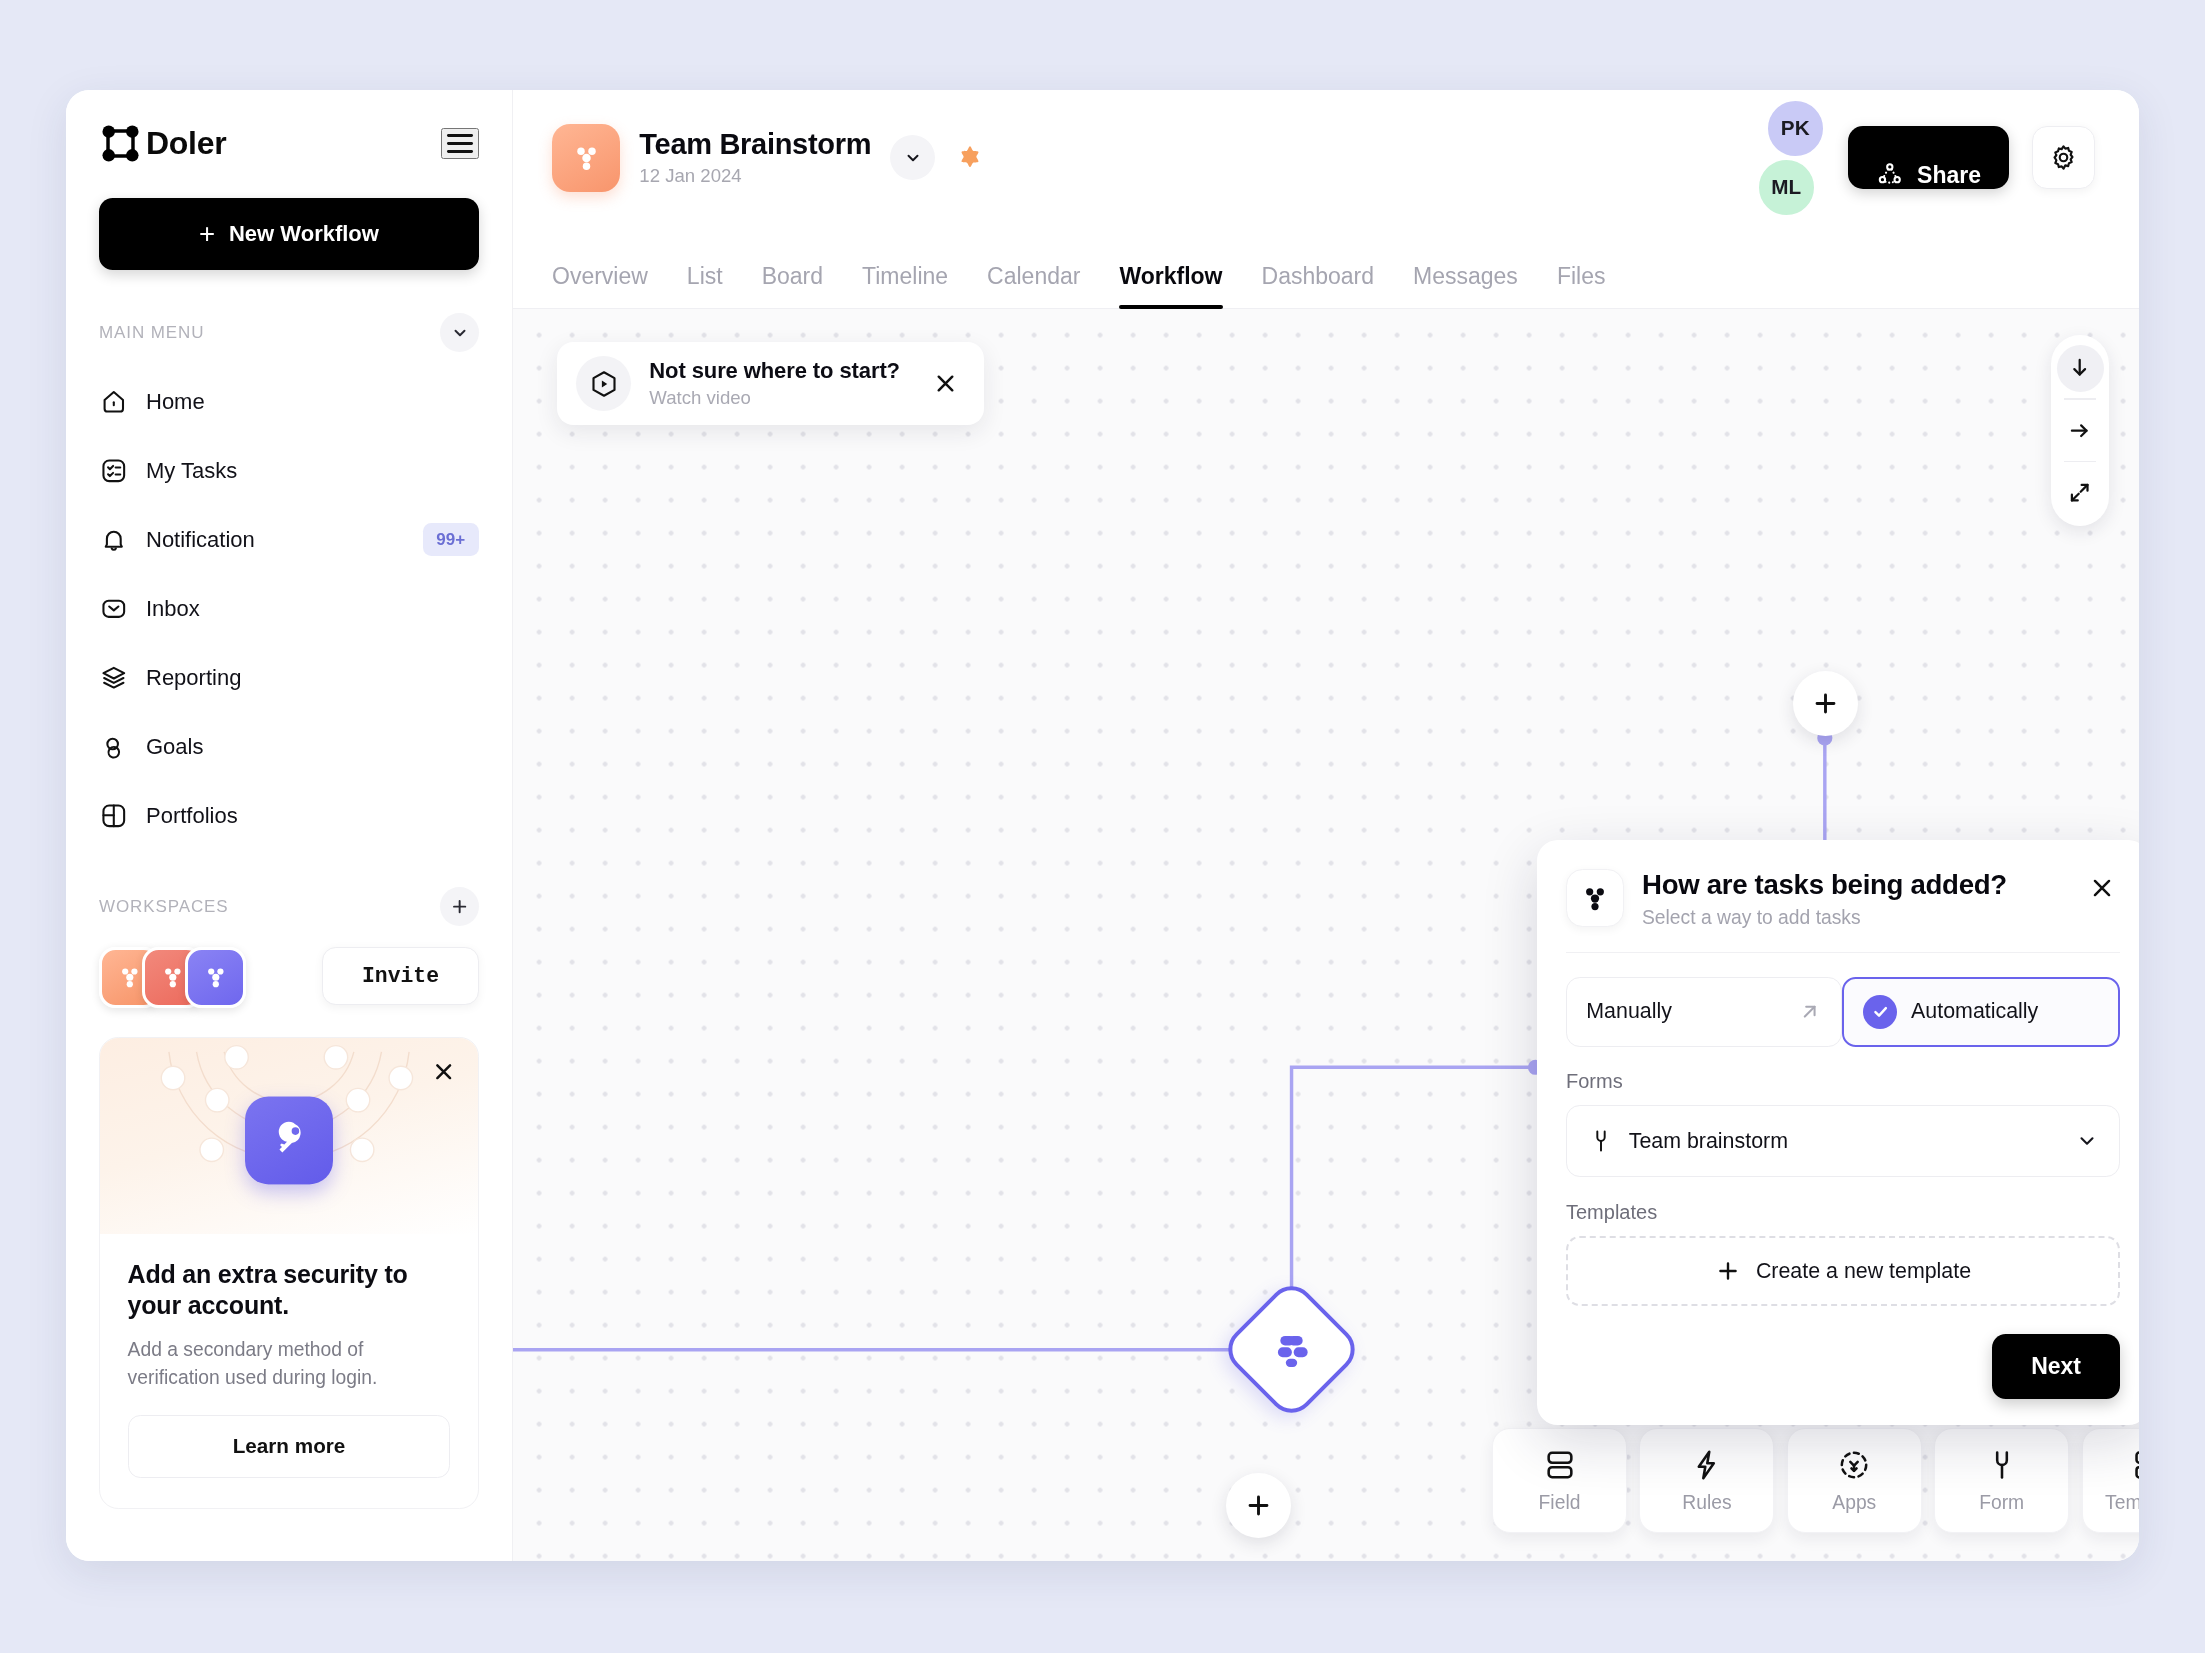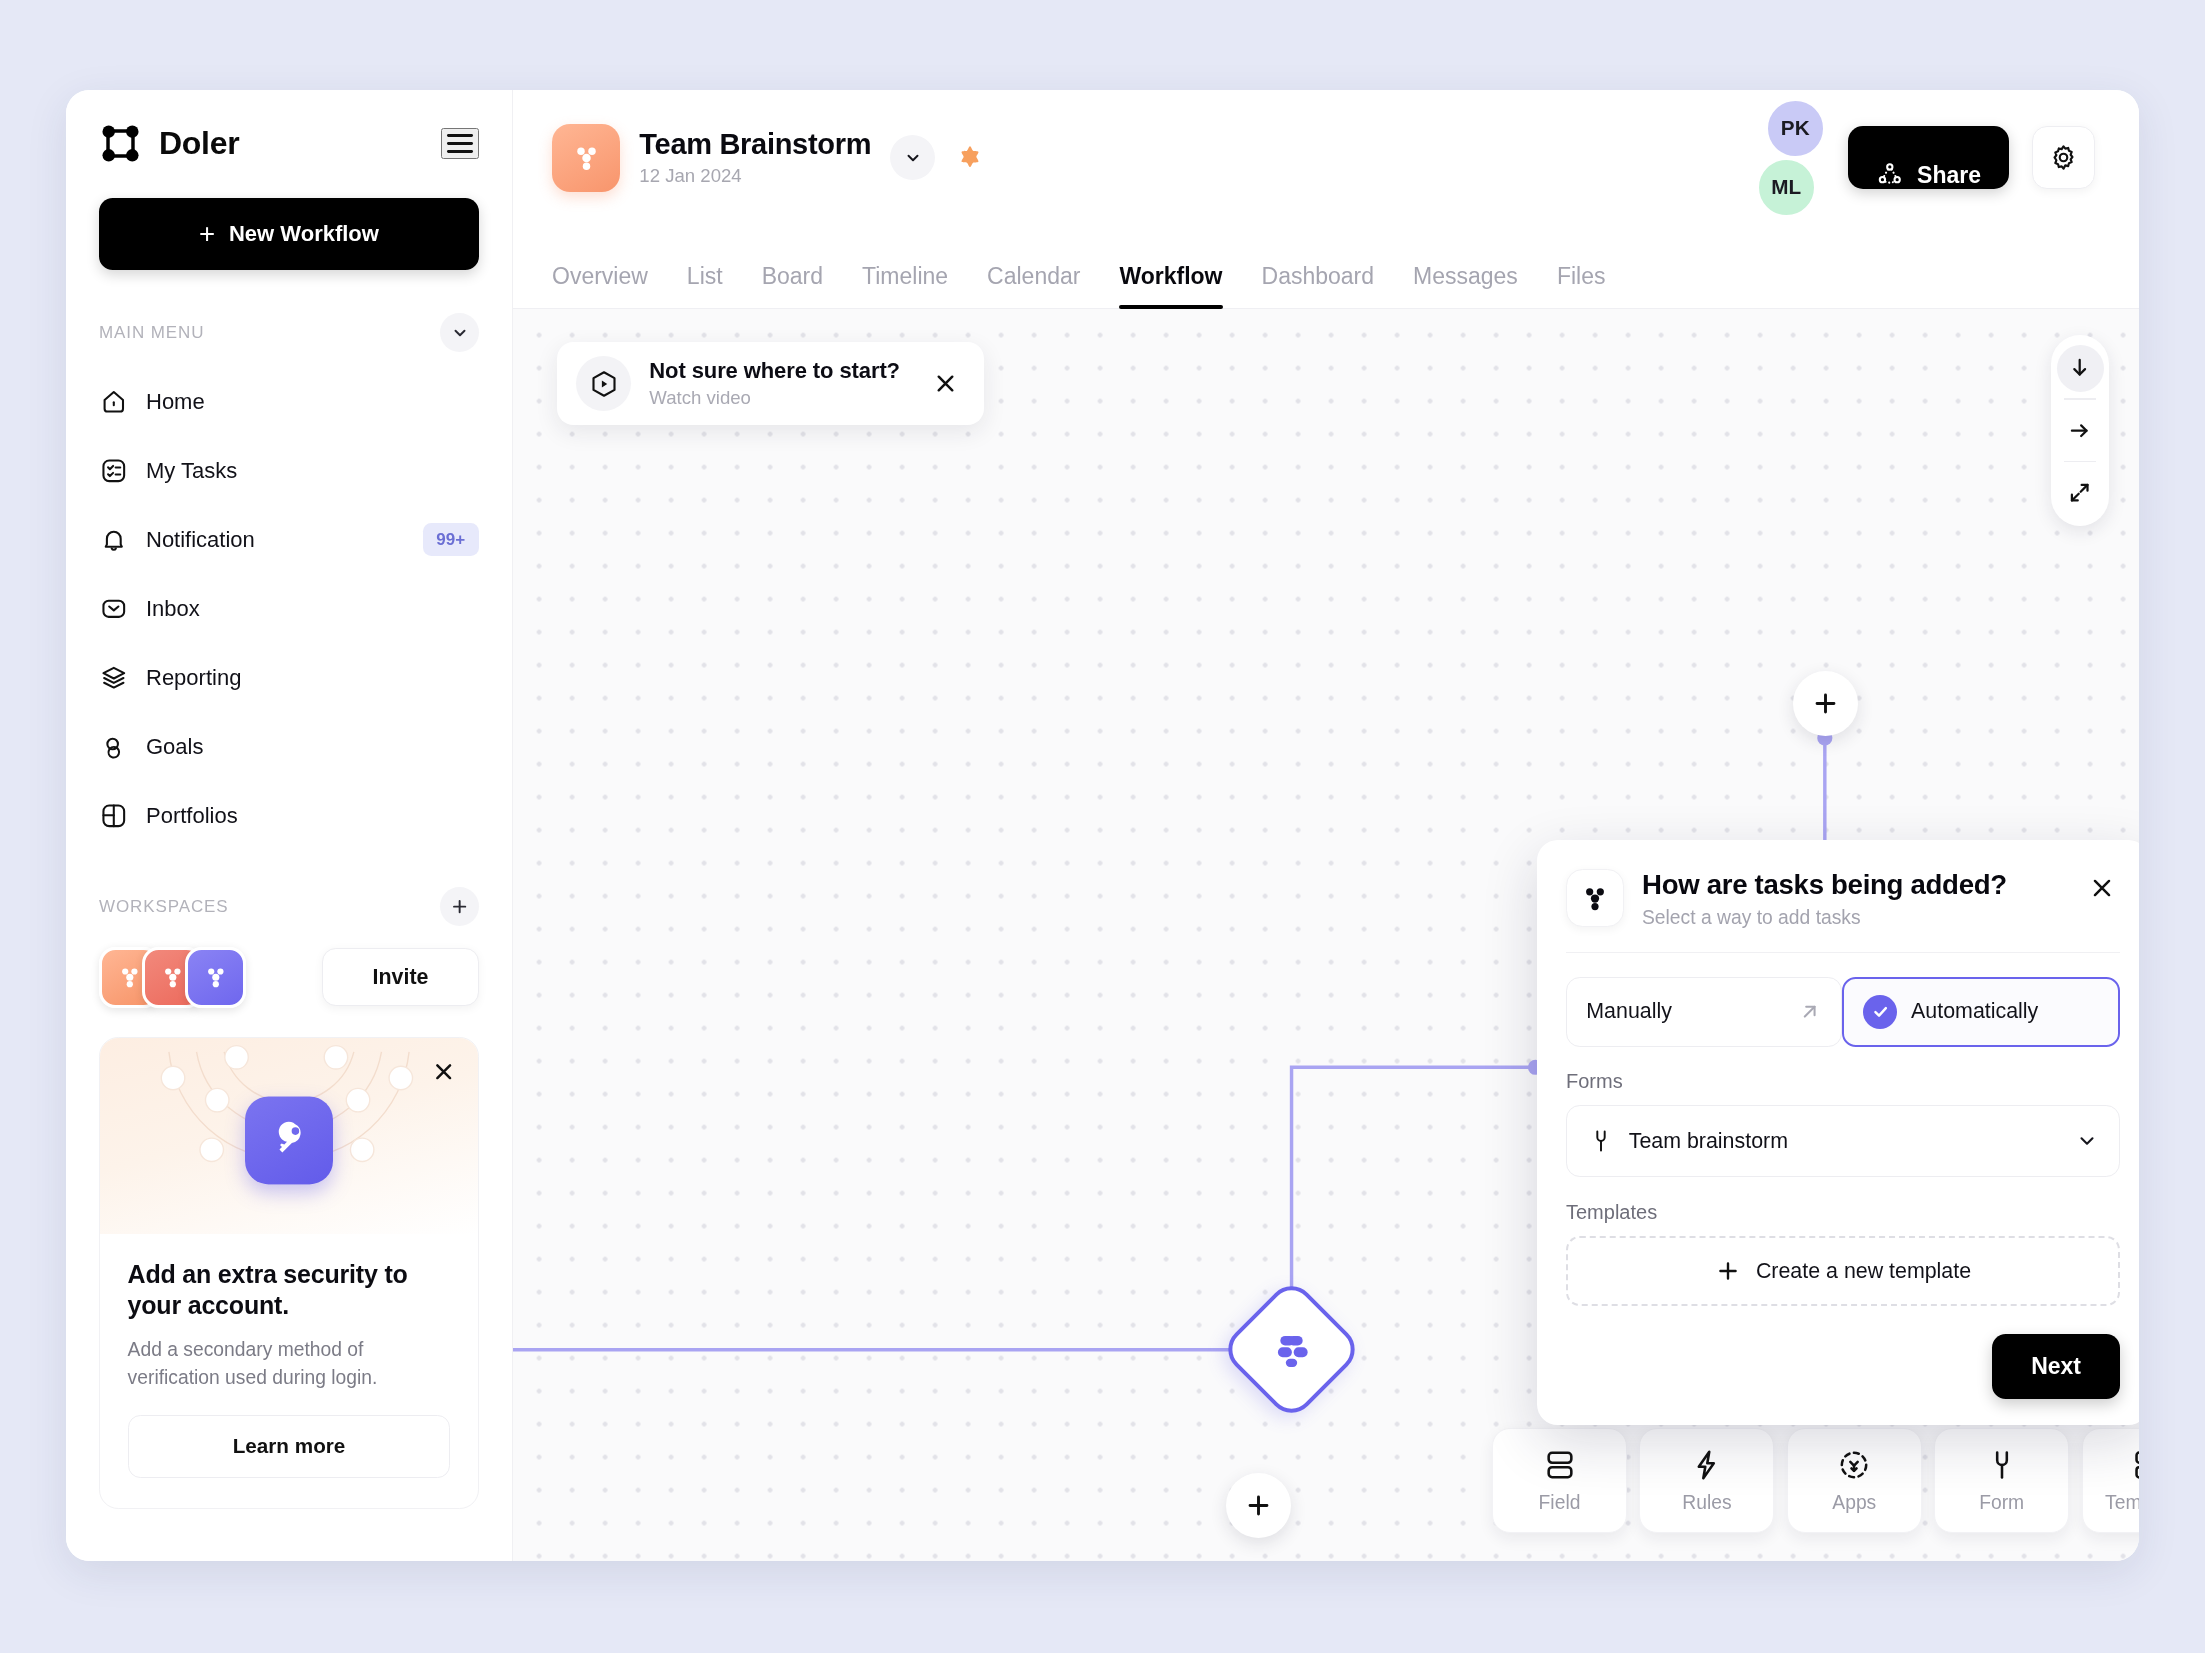--- a/index.html
+++ b/index.html
@@ -22,21 +22,21 @@
 
   
   .sidebar {
     width: 447px; flex: 0 0 447px;
     background: #ffffff;
     border-right: 1.4px solid #f0f0f3;
     padding: 32px 33px 0 33px;
     position: relative;
   }
   .brand-row { display: flex; align-items: center; justify-content: space-between; }
-  .brand { display: flex; align-items: center; gap: 17px; }
+  .brand { display: flex; align-items: center; gap: 4px; }
   .brand-logo { width: 43px; height: 43px; }
   .brand-name { font-size: 32px; font-weight: 700; letter-spacing: -0.3px; color: #0a0a0a; }
   .hamburger { display: flex; flex-direction: column; gap: 5.5px; cursor: pointer; padding: 4.1px; }
   .hamburger i { display: block; width: 26px; height: 2.8px; background: #111; border-radius: 1.4px; }
 
   .new-wf {
     margin-top: 33px; width: 100%; height: 72px;
     background: #000; color: #fff; border: none; border-radius: 13.8px;
     font-size: 22px; font-weight: 600; font-family: inherit;
     display: flex; align-items: center; justify-content: center; gap: 13.8px;
@@ -62,21 +62,21 @@
   .nav-ico { width: 29px; height: 29px; flex: 0 0 29px; display:flex; align-items:center; justify-content:center; }
   .nav-label { font-size: 22px; font-weight: 500; color: #111118; }
   .badge {
     position: absolute; right: 0;
     background: #e7e9fb; color: #6b6fd4;
     font-size: 17px; font-weight: 600;
     padding: 6.2px 13.8px; border-radius: 8.3px;
   }
 
   .ws-head { margin-top: 37px; display: flex; align-items: center; justify-content: space-between; }
-  .ws-row { margin-top: 20.7px; display: flex; align-items: center; justify-content: space-between; }
+  .ws-row { margin-top: 20.7px; display: flex; justify-content: space-between; font-family: Liberation Mono, monospace; }
   .ws-stack { display: flex; align-items: center; }
   .ws-chip {
     width: 61px; height: 61px; border-radius: 16.5px;
     display: flex; align-items: center; justify-content: center;
     border: 3.4px solid #fff; margin-right: -18px;
     box-shadow: 0 2.8px 8.3px rgba(0,0,0,.10);
   }
   .ws-chip:last-child { margin-right: 0; }
   .invite-btn {
     width: 157px; height: 58px; border-radius: 13.8px;

